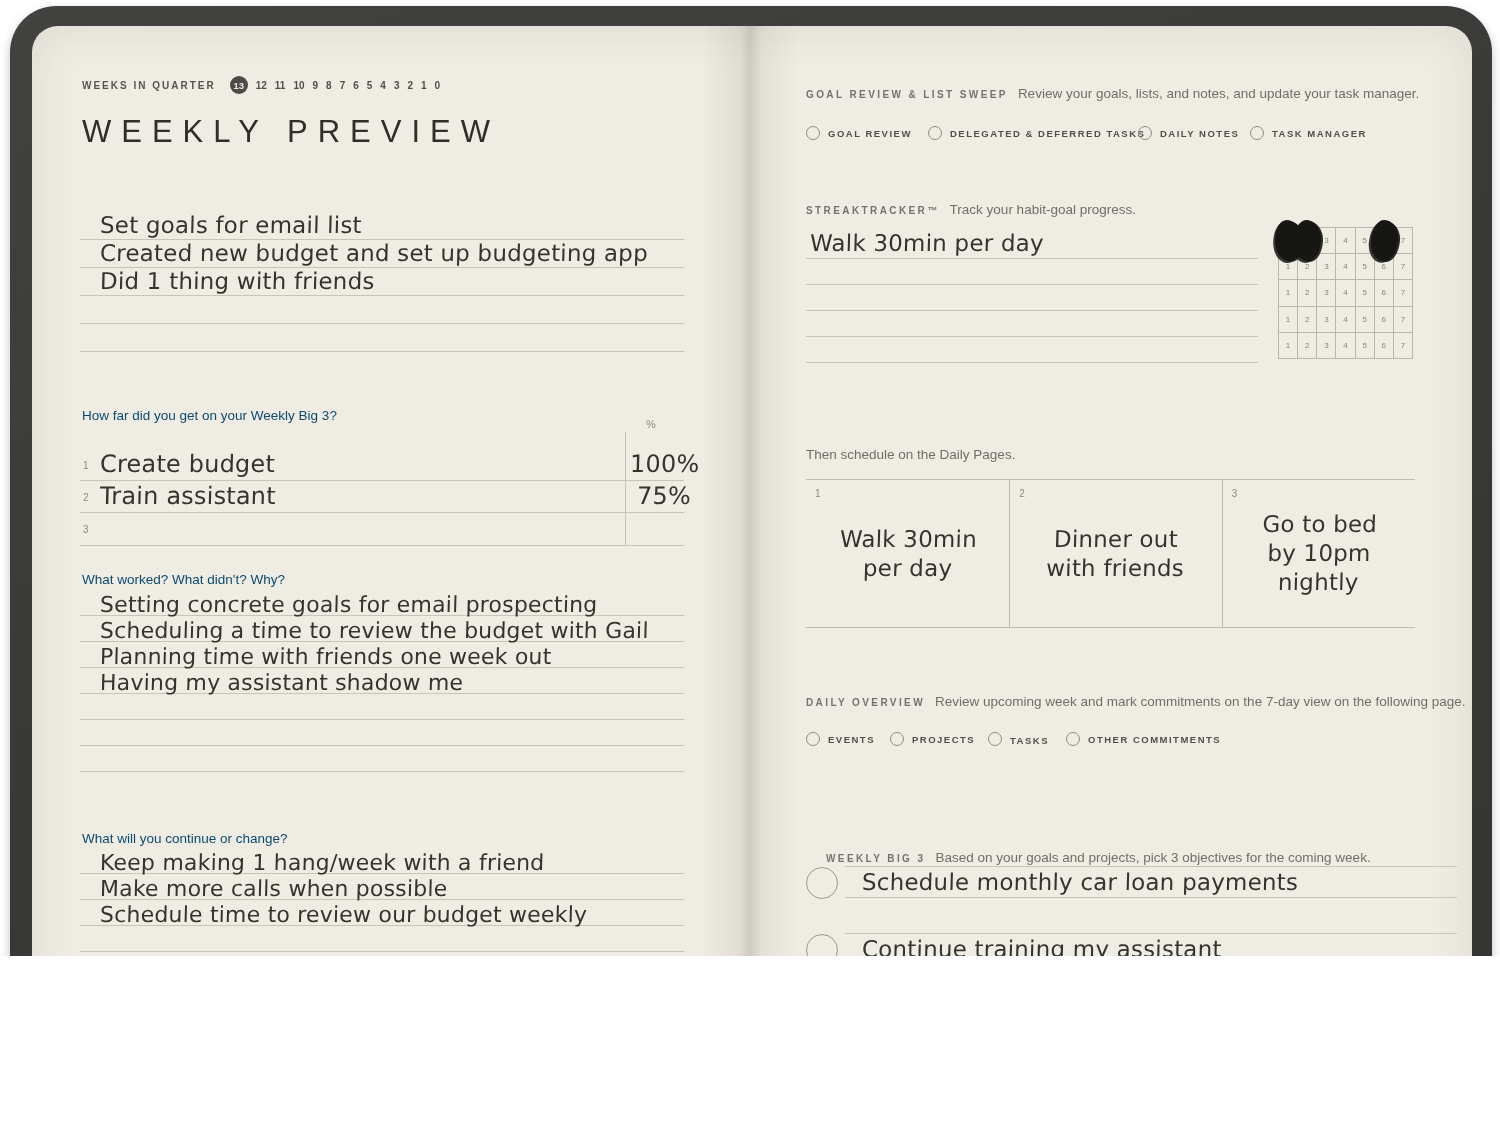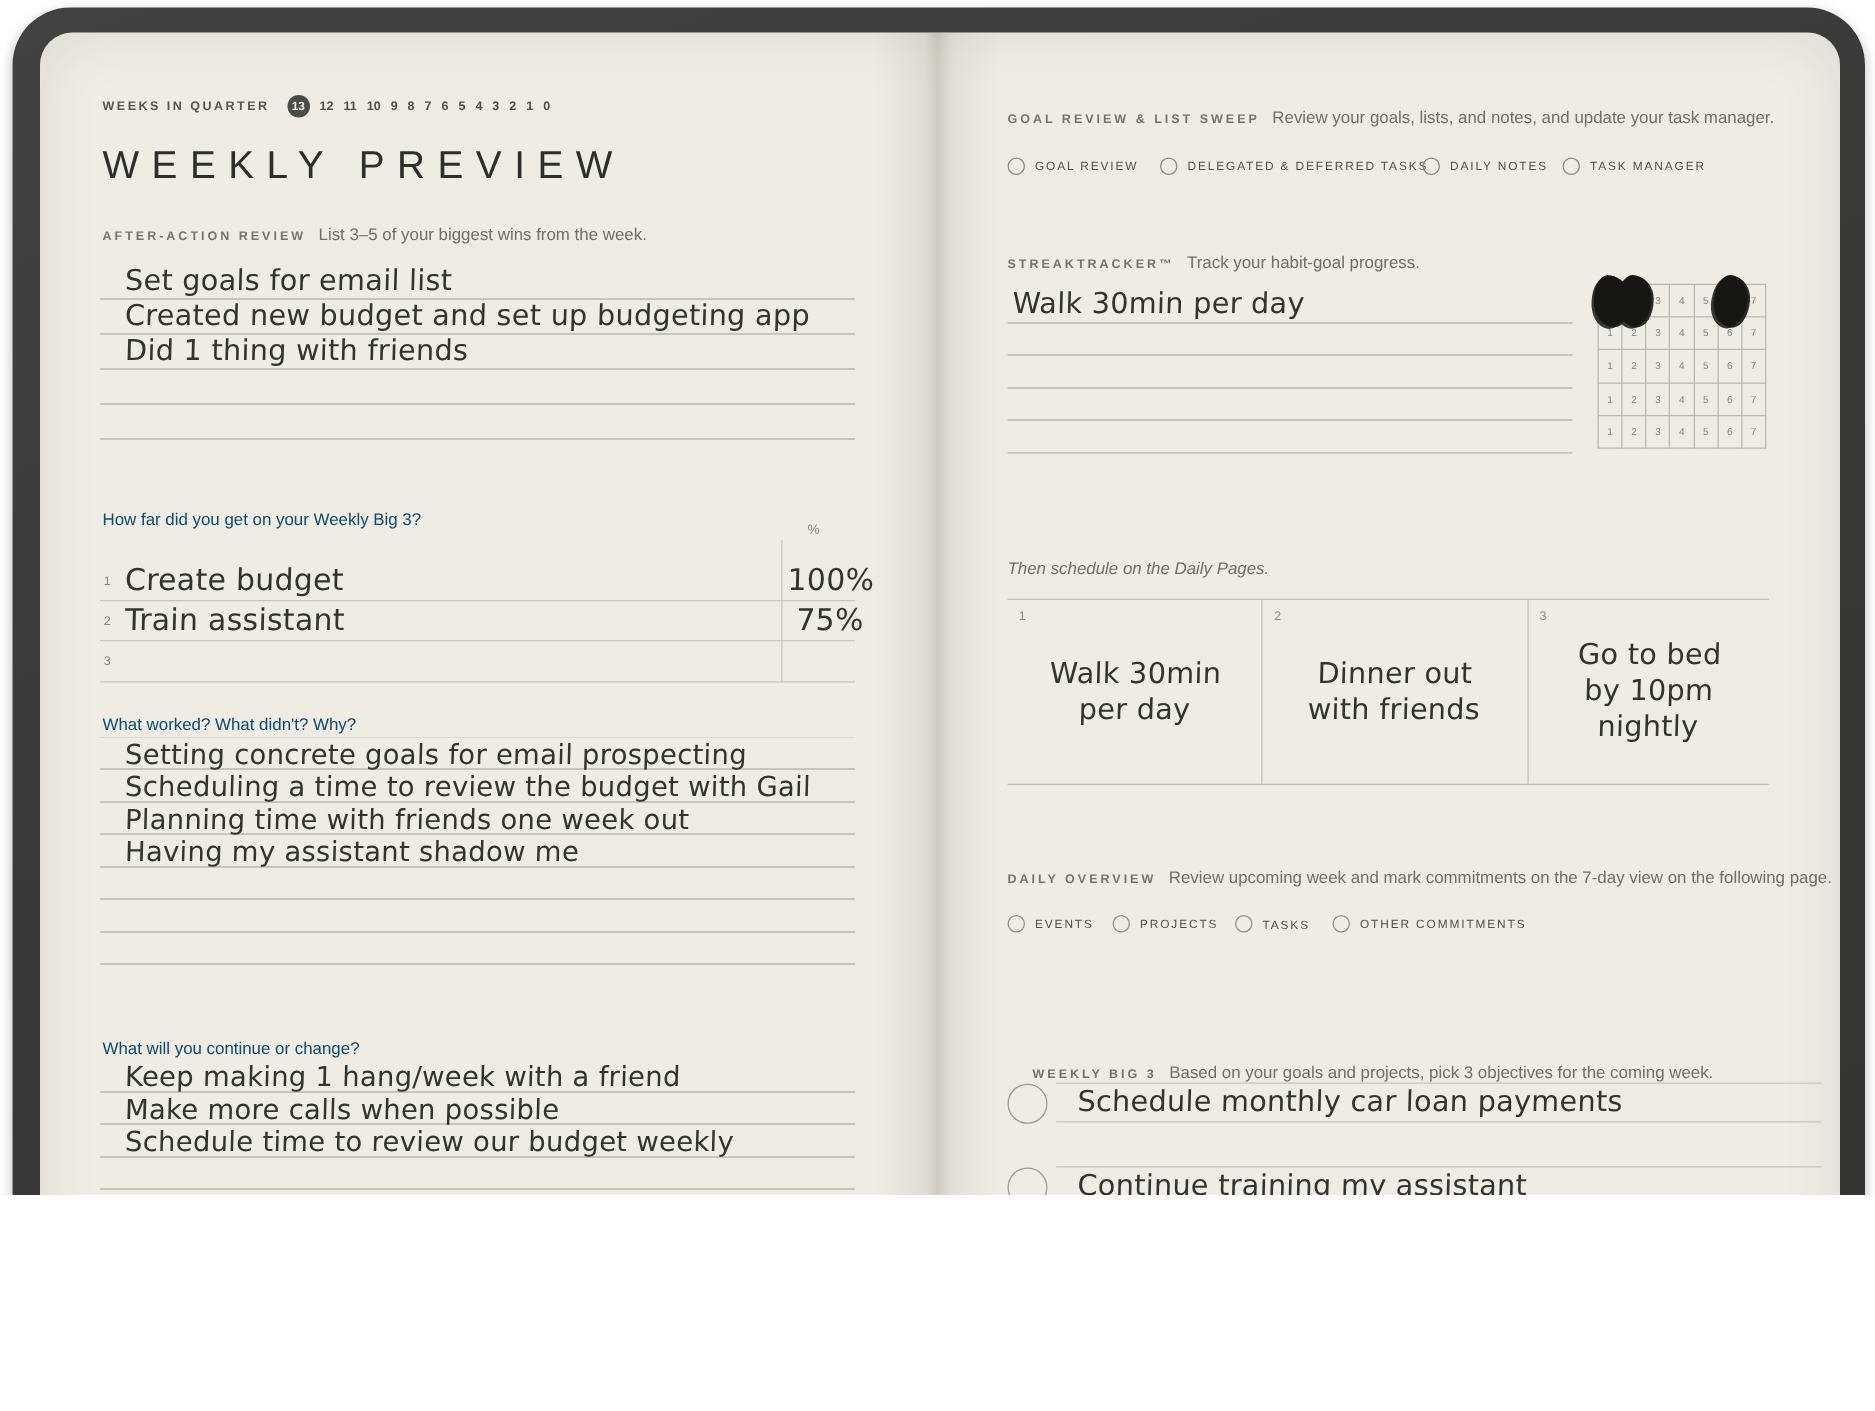--- a/index.html
+++ b/index.html
@@ -36,21 +36,21 @@
   .vrule{border-left:1.4px solid #c7c4ba;width:0;}
   
   .weeks{display:flex;align-items:center;gap:8px;}
   .weeks .lbl{font-size:10px;font-weight:700;letter-spacing:2px;color:#55554f;margin-right:6px;}
   .wk-circ{width:18px;height:18px;border-radius:50%;background:#4b4b48;color:#efece4;
            font-size:9.5px;font-weight:700;display:flex;align-items:center;justify-content:center;}
   .wk-n{font-size:10px;font-weight:700;color:#4f4f49;}
   
   .chkrow{display:flex;align-items:center;gap:8px;}
   .chk{width:12px;height:12px;border:1.4px solid #8c8c85;border-radius:50%;background:transparent;flex:0 0 auto;}
-  .chk-lbl{font-size:9.5px;font-weight:400;letter-spacing:1.5px;color:#50504a;white-space:nowrap;}
+  .chk-lbl{font-size:9.5px;font-weight:700;letter-spacing:1.5px;color:#50504a;white-space:nowrap;}
   .bigchk{width:30px;height:30px;border:1.6px solid #9a9992;border-radius:50%;}
   
   .st-grid{display:grid;grid-template-columns:repeat(7,1fr);grid-auto-rows:26.2px;
            width:134px;border-left:1px solid #b9b6ac;border-top:1px solid #b9b6ac;position:relative;}
   .st-cell{border-right:1px solid #b9b6ac;border-bottom:1px solid #b9b6ac;
            display:flex;align-items:center;justify-content:center;
            font-size:8px;color:#86857e;}
   .scribble{position:absolute;width:27px;height:41px;background:#161613;
             border-radius:45% 55% 50% 50%/55% 45% 55% 45%;
             box-shadow:2px 1px 0 rgba(22,22,19,.9),-2px 2px 0 rgba(22,22,19,.85);}
@@ -82,24 +82,20 @@
     <span class="wk-n">5</span>
     <span class="wk-n">4</span>
     <span class="wk-n">3</span>
     <span class="wk-n">2</span>
     <span class="wk-n">1</span>
     <span class="wk-n">0</span>
   </div>
 
   <div class="abs" style="left:82px;top:114px;font-size:31px;letter-spacing:10px;color:#2e2e2b;font-weight:400;">WEEKLY PREVIEW</div>
 
-  <div class="abs headrow" style="left:82px;top:180px;">
-    <span class="h-caps">AFTER-ACTION REVIEW</span>
-    <span class="instr">List 3–5 of your biggest wins from the week.</span>
-  </div>
   <div class="abs lines28" style="left:80px;top:212px;width:604px;height:140px;"></div>
   <div class="abs hw" style="left:100px;top:212px;">Set goals for email list</div>
   <div class="abs hw" style="left:100px;top:240px;">Created new budget and set up budgeting app</div>
   <div class="abs hw" style="left:100px;top:268px;">Did 1 thing with friends</div>
 
   <div class="abs q" style="left:82px;top:408px;">How far did you get on your Weekly Big 3?</div>
   <div class="abs tiny-num" style="left:646px;top:418px;font-size:11px;">%</div>
   <div class="abs vrule" style="left:625px;top:432px;height:113px;"></div>
   <div class="abs rule" style="left:80px;top:480px;width:604px;"></div>
   <div class="abs rule" style="left:80px;top:512px;width:604px;"></div>
@@ -188,21 +184,21 @@
       <div class="st-cell">3</div>
       <div class="st-cell">4</div>
       <div class="st-cell">5</div>
       <div class="st-cell">6</div>
       <div class="st-cell">7</div>
       <div class="scribble" style="left: -4px; top: -8px; transform: rotate(-4deg);"></div>
       <div class="scribble" style="left: 15.1429px; top: -8px; transform: rotate(0deg);"></div>
       <div class="scribble" style="left: 91.7143px; top: -8px; transform: rotate(4deg);"></div>
     </div>
 
-  <div class="abs instr" style="left:806px;top:447px;font-style:italic;">Then schedule on the Daily Pages.</div>
+  <div class="abs instr" style="left:806px;top:447px;">Then schedule on the Daily Pages.</div>
   <div class="abs rej" style="left:806px;top:479px;width:609px;height:147px;">
     <div class="rej-cell rej-div" style="width:204px;">
       <span class="corner tiny-num">1</span>
       <span class="hw" style="max-width:150px;">Walk 30min per day</span>
     </div>
     <div class="rej-cell rej-div" style="width:212px;">
       <span class="corner tiny-num">2</span>
       <span class="hw" style="max-width:155px;">Dinner out with friends</span>
     </div>
     <div class="rej-cell" style="width:193px;">

